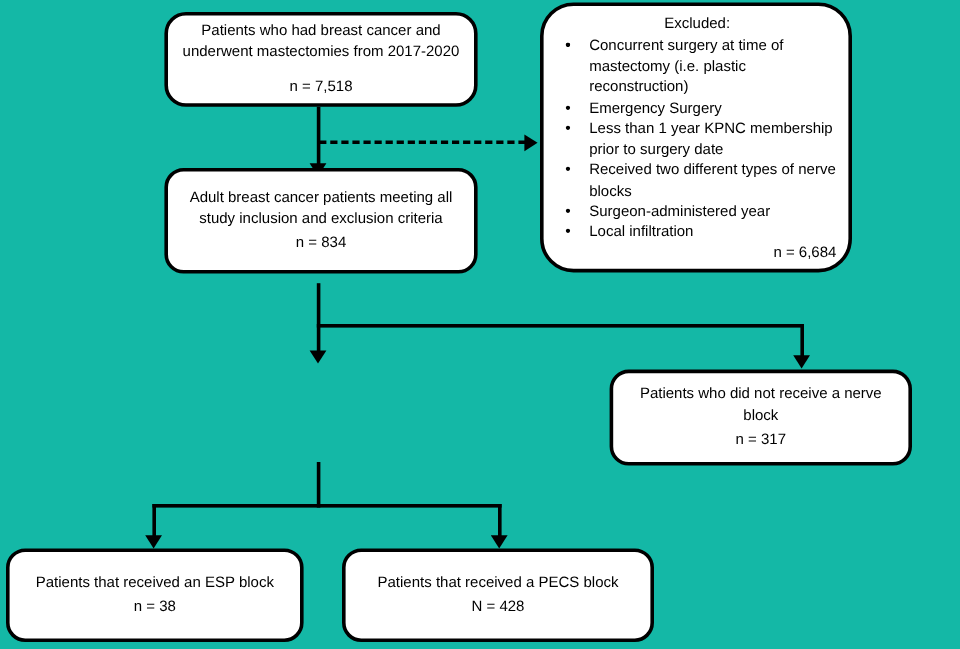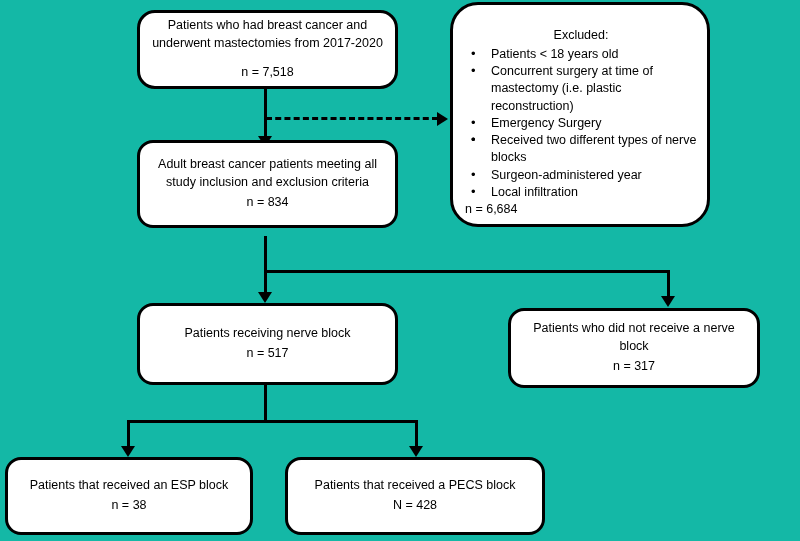--- a/index.html
+++ b/index.html
@@ -72,21 +72,21 @@
     left: 285px; top: 457px; width: 260px; height: 78px;
   }
 
   
   #node-excluded {
     left: 450px; top: 2px; width: 260px; height: 225px;
     border-radius: 28px;
     align-items: stretch;
     justify-content: flex-start;
     text-align: left;
-    padding: 22px 10px 6px 12px;
+    padding: 6px 10px 6px 12px;
   }
   #node-excluded .exc-head {
     text-align: center;
     font-size: 12.5px;
     margin-bottom: 1px;
   }
   #node-excluded ul {
     list-style: none;
     margin: 0;
     padding: 0;
@@ -99,21 +99,21 @@
     margin-bottom: 0px;
   }
   #node-excluded li .bullet {
     position: absolute;
     left: 6px;
     top: -1px;
     font-size: 13px;
     line-height: 1.38;
   }
   #node-excluded .exc-count {
-    text-align: left;
+    text-align: right;
     margin-top: auto;
     padding-bottom: 6px;
     font-size: 12.5px;
   }
 
   
   .vline {
     position: absolute;
     width: 3px;
     background: #000000;
@@ -171,47 +171,43 @@
   <div class="node" id="node-cohort">
     <div class="title">Patients who had breast cancer and underwent mastectomies from 2017-2020</div>
     <div class="count">n = 7,518</div>
   </div>
 
   <div class="node" id="node-eligible">
     <div class="title">Adult breast cancer patients meeting all study inclusion and exclusion criteria</div>
     <div class="count">n = 834</div>
   </div>
 
-  <div class="node" id="node-nerveblock">
-    <div class="title">Patients receiving nerve block</div>
-    <div class="count">n = 517</div>
-  </div>
 
   <div class="node" id="node-nonerveblock">
     <div class="title">Patients who did not receive a nerve block</div>
     <div class="count">n = 317</div>
   </div>
 
   <div class="node" id="node-esp">
     <div class="title">Patients that received an ESP block</div>
     <div class="count">n = 38</div>
   </div>
 
   <div class="node" id="node-pecs">
     <div class="title">Patients that received a PECS block</div>
     <div class="count">N = 428</div>
   </div>
 
   <div class="node" id="node-excluded">
     <div class="exc-head">Excluded:</div>
     <ul id="excluded-list">
-        <li><span class="bullet">•</span><span>Patients &lt; 18 years old</span></li>
+        <li><span class="bullet">•</span></li>
         <li><span class="bullet">•</span><span>Concurrent surgery at time of mastectomy (i.e. plastic reconstruction)</span></li>
         <li><span class="bullet">•</span><span>Emergency Surgery</span></li>
-        <li><span class="bullet">•</span></li>
+        <li><span class="bullet">•</span><span>Less than 1 year KPNC membership prior to surgery date</span></li>
         <li><span class="bullet">•</span><span>Received two different types of nerve blocks</span></li>
         <li><span class="bullet">•</span><span>Surgeon-administered year</span></li>
         <li><span class="bullet">•</span><span>Local infiltration</span></li>
       </ul>
     <div class="exc-count">n = 6,684</div>
   </div>
 
 </div>
 
 </body></html>

